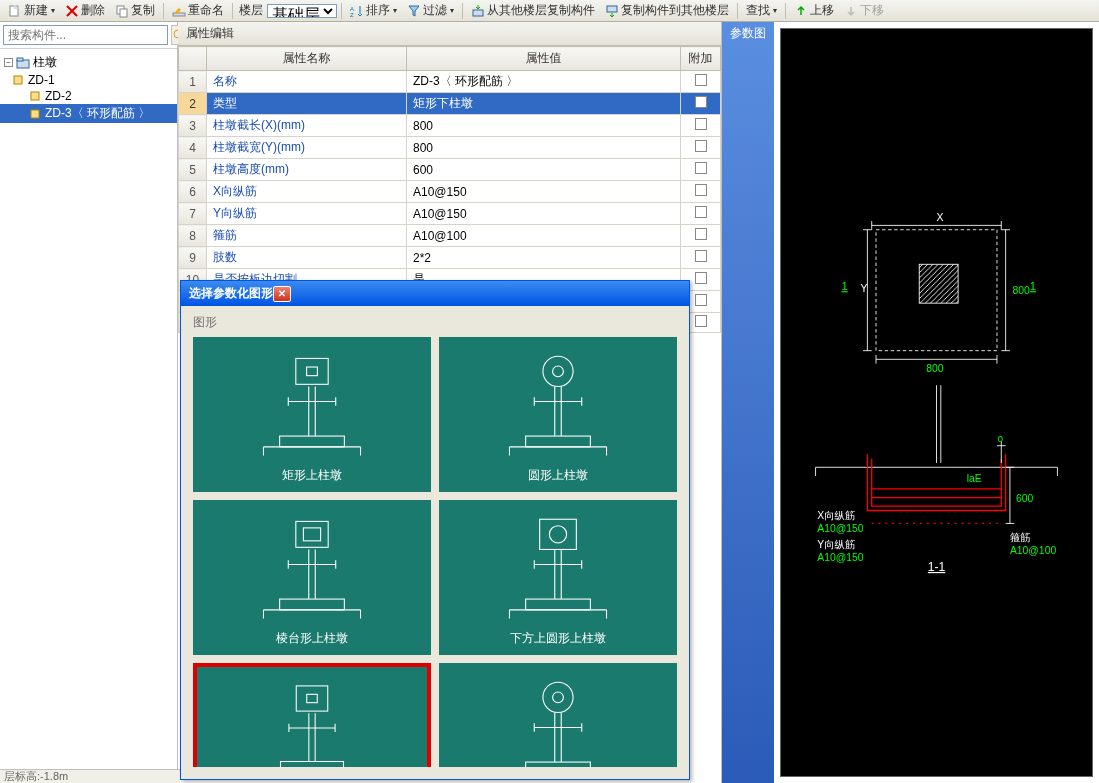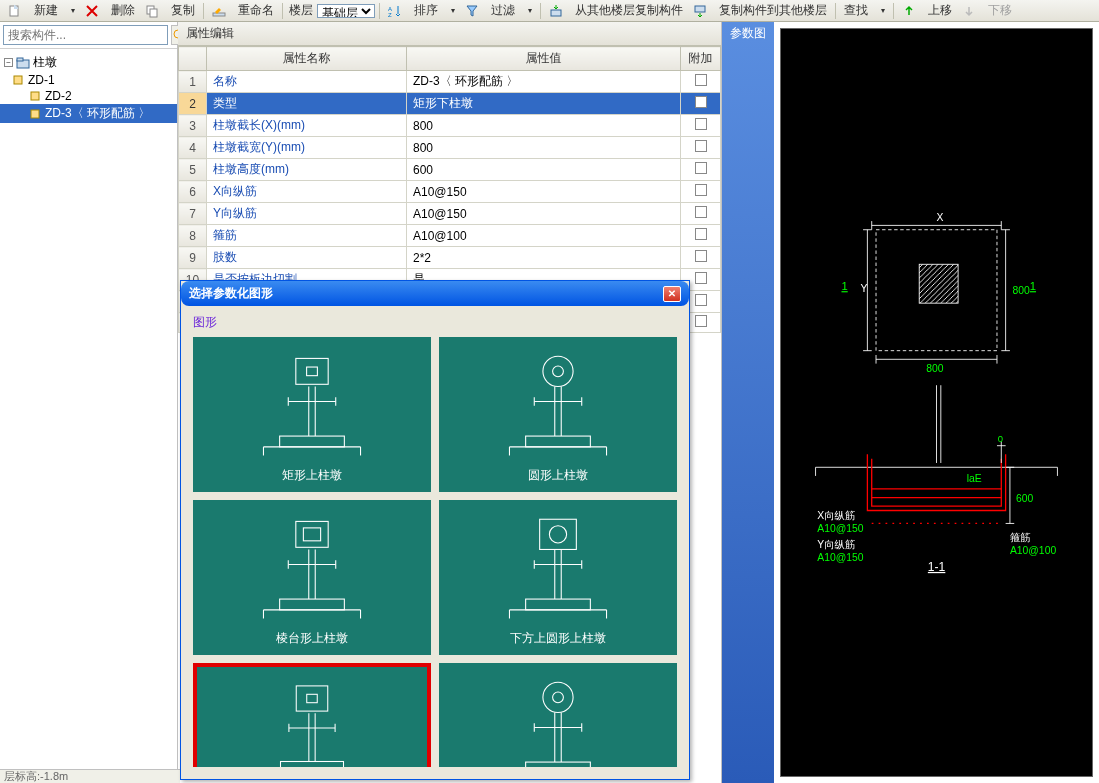--- a/index.html
+++ b/index.html
@@ -1,24 +1,24 @@
 <!DOCTYPE html>
 <html><head>
 <meta charset="utf-8">
 <style>
 * { margin: 0; padding: 0; box-sizing: border-box; }
 body { font-family: "Microsoft YaHei", SimSun, sans-serif; font-size: 12px; background: #e8e8e8; width: 1099px; height: 783px; overflow: hidden; position: relative; }
 
 
 .toolbar { height: 22px; background: linear-gradient(#f4f4f0, #e4e2d8); border-bottom: 1px solid #b0b0a0; display: flex; align-items: center; padding: 0 4px; gap: 2px; }
-.tb-item { display: flex; align-items: center; gap: 12px; padding: 1px 4px; cursor: pointer; color: #333; }
+.tb-item { display: flex; align-items: center; gap: 2px; padding: 1px 4px; cursor: pointer; color: #333; }
 .tb-item.disabled { color: #a0a0a0; }
 .tb-sep { width: 1px; height: 16px; background: #c0c0b0; margin: 0 2px; }
 .tb-label { color: #333; padding: 0 2px; }
-select.tb-select { font-size: 12px; border: 1px solid #7f9db9; background: #fff; height: 14px; }
+select.tb-select { font-size: 16px; border: 1px solid #7f9db9; background: #fff; height: 14px; }
 .tb-drop { font-size: 8px; color: #333; padding-left: 1px; }
 .ico { width: 14px; height: 14px; display: inline-block; }
 
 
 .main { display: flex; height: calc(100% - 22px); }
 .left-col { width: 178px; background: #fff; border-right: 1px solid #c0c0c0; display: flex; flex-direction: column; }
 .search-row { display: flex; padding: 3px; gap: 3px; border-bottom: 1px solid #d0d0d0; }
 .search-input { flex: 1; border: 1px solid #7f9db9; height: 20px; padding: 0 4px; font-size: 12px; color: #999; }
 .search-btn { width: 20px; height: 20px; border: 1px solid #c0c0c0; background: #f0f0e8; display: flex; align-items: center; justify-content: center; cursor: pointer; }
 .tree { flex: 1; padding: 4px 0; overflow: auto; }
@@ -40,24 +40,24 @@
 .prop-table td.chk { text-align: center; width: 40px; }
 .chkbox { width: 12px; height: 12px; border: 1px solid #888; display: inline-block; background: #fff; }
 
 
 .right-col { width: 378px; background: #fff; border-left: 1px solid #c0c0c0; display: flex; flex-direction: row; }
 .diag-title { background: linear-gradient(#5a8ee0,#2a5bb8); color: #fff; padding: 3px 8px; }
 .diag-canvas { flex: 1; background: #000; margin: 6px; border: 1px solid #666; position: relative; }
 
 
 .dialog { position: absolute; left: 180px; top: 280px; width: 510px; height: 500px; background: #eae8dc; border: 1px solid #0054e3; box-shadow: 2px 2px 4px rgba(0,0,0,.3); z-index: 50; }
-.dlg-title { background: linear-gradient(#3a8bf0,#0054e3); color: #fff; padding: 4px 8px; display: flex; justify-content: space-between; align-items: center; font-weight: bold; border-radius: 8px; }
+.dlg-title { background: linear-gradient(#3a8bf0,#0054e3); color: #fff; padding: 4px 8px; display: flex; align-items: center; font-weight: bold; }
 .dlg-close { width: 18px; height: 16px; background: linear-gradient(#f08070,#d03020); border: 1px solid #fff; border-radius: 2px; color: #fff; text-align: center; font-size: 10px; line-height: 14px; cursor: pointer; }
 .dlg-body { padding: 8px 12px; }
-.dlg-group-label { color: #6d28d9; margin-bottom: 6px; }
+.dlg-group-label { color: #737373; margin-bottom: 6px; }
 .dlg-grid { display: grid; grid-template-columns: repeat(2, 1fr); gap: 8px; height: 430px; overflow-y: auto; }
 .shape-card { background: #1a7a6e; border: 2px solid #1a7a6e; position: relative; height: 155px; cursor: pointer; }
 .shape-card.selected { border: 4px solid #e00000; }
 .shape-label { position: absolute; bottom: 6px; left: 0; right: 0; text-align: center; color: #fff; font-size: 12px; }
 .shape-svg { width: 100%; height: 100%; }
 
 
 .status { position: absolute; left: 0; bottom: 0; height: 14px; width: 180px; background: #f0f0e8; border-top: 1px solid #c0c0c0; font-size: 11px; color: #666; padding: 0 4px; display: flex; align-items: center; }
 
 

